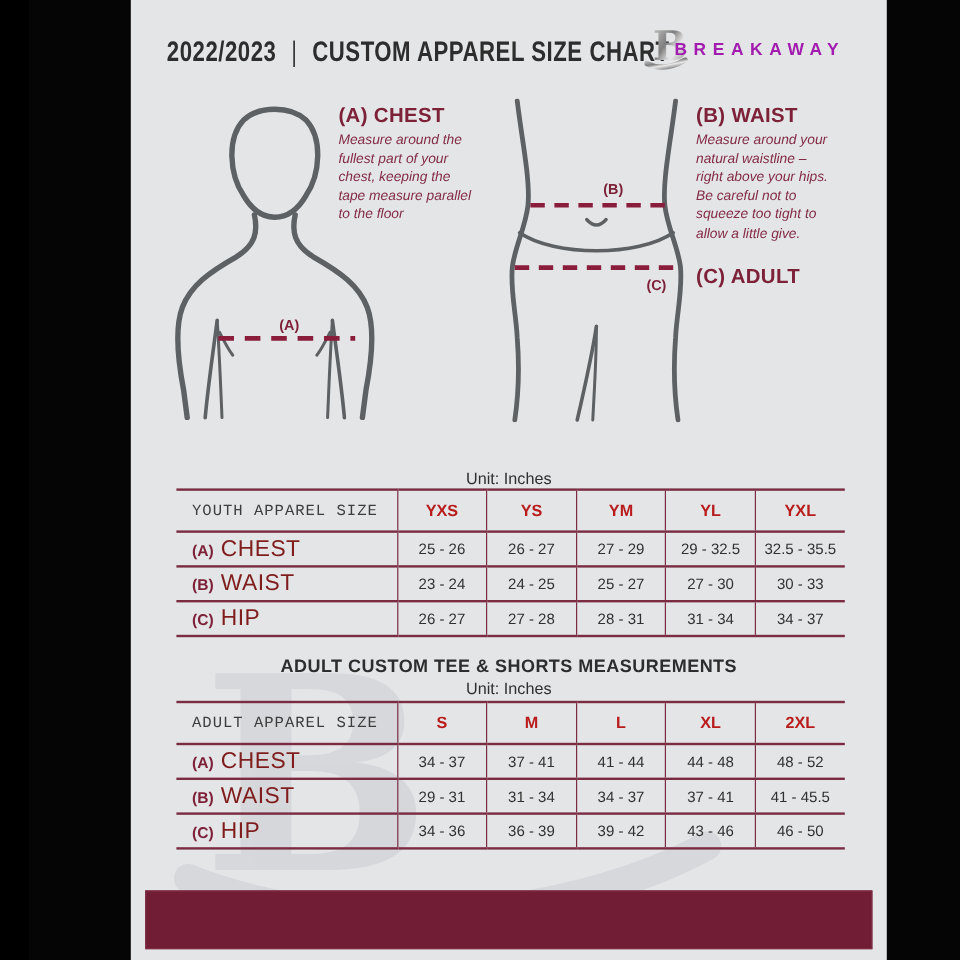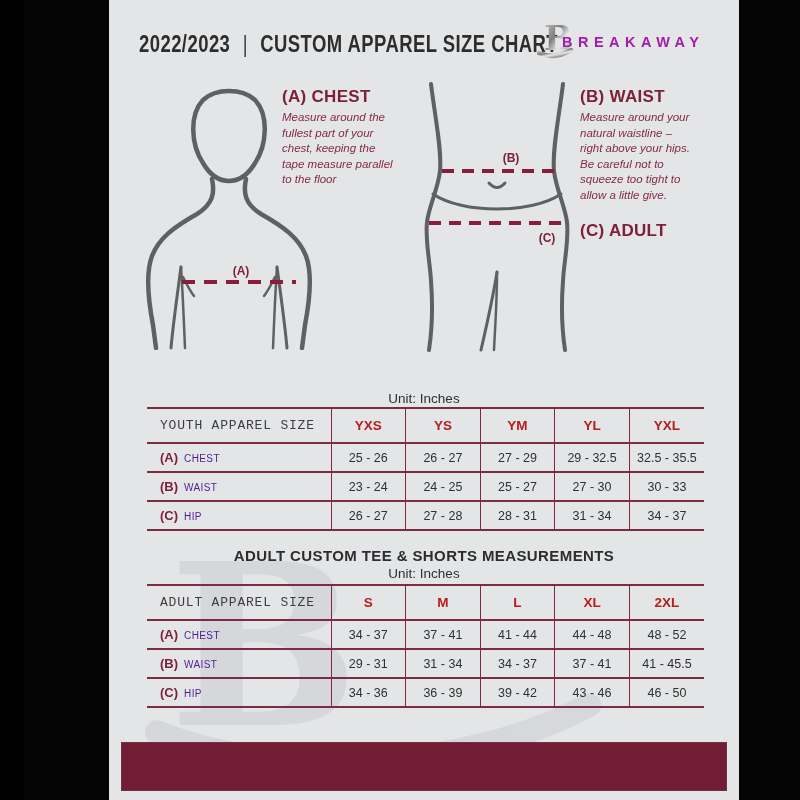--- a/index.html
+++ b/index.html
@@ -63,21 +63,21 @@
     font-weight:400;
   }
   .size-table thead th { border-top:2px solid #7b2b42; height:35px;
     font-size:13.5px; font-weight:700; color:#b91c1c; }
   .size-table th + th, .size-table td + td { border-left:1.5px solid #7b2b42; }
   .size-table .lbl { text-align:left; padding-left:13px; }
   .size-table thead .lbl {
     font-weight:400; letter-spacing:0.8px; font-size:13px; color:#3d3d3d;font-family:Liberation Mono, monospace;
   }
   .mk { color:#7d2139; font-weight:700; font-size:13px; margin-right:6px; }
-  .nm { font-size:10px; letter-spacing:0.4px; color:#4c1d95; }
+  .nm { font-size:19px; letter-spacing:0.4px; color:#7f1d1d; }
   
   .watermark { position:absolute; left:30px; top:520px; pointer-events:none; }
   .footer-bar {
     position:absolute; left:12px; top:742px; width:606px; height:49px;
     background:#721d36; border:1px solid #7e2c44;
   }
 </style>
 </head>
 <body>
 

